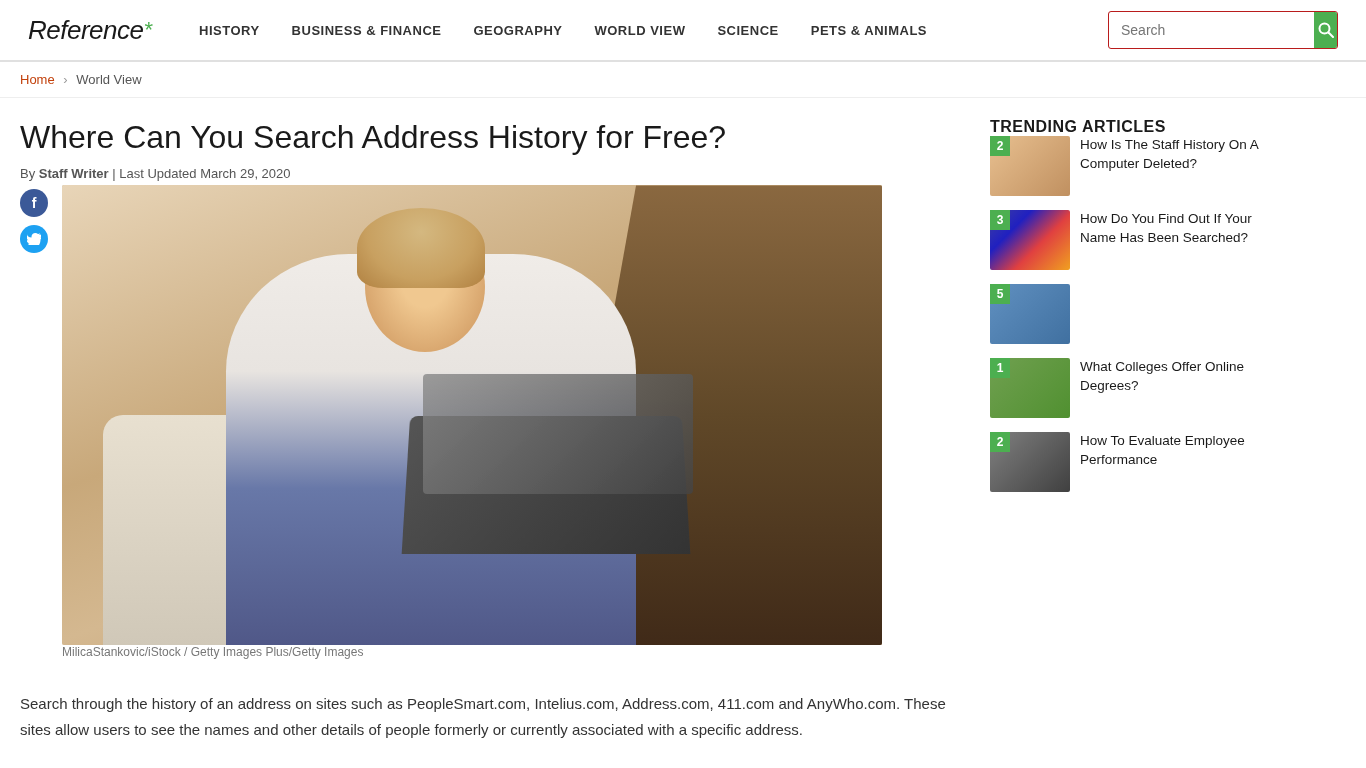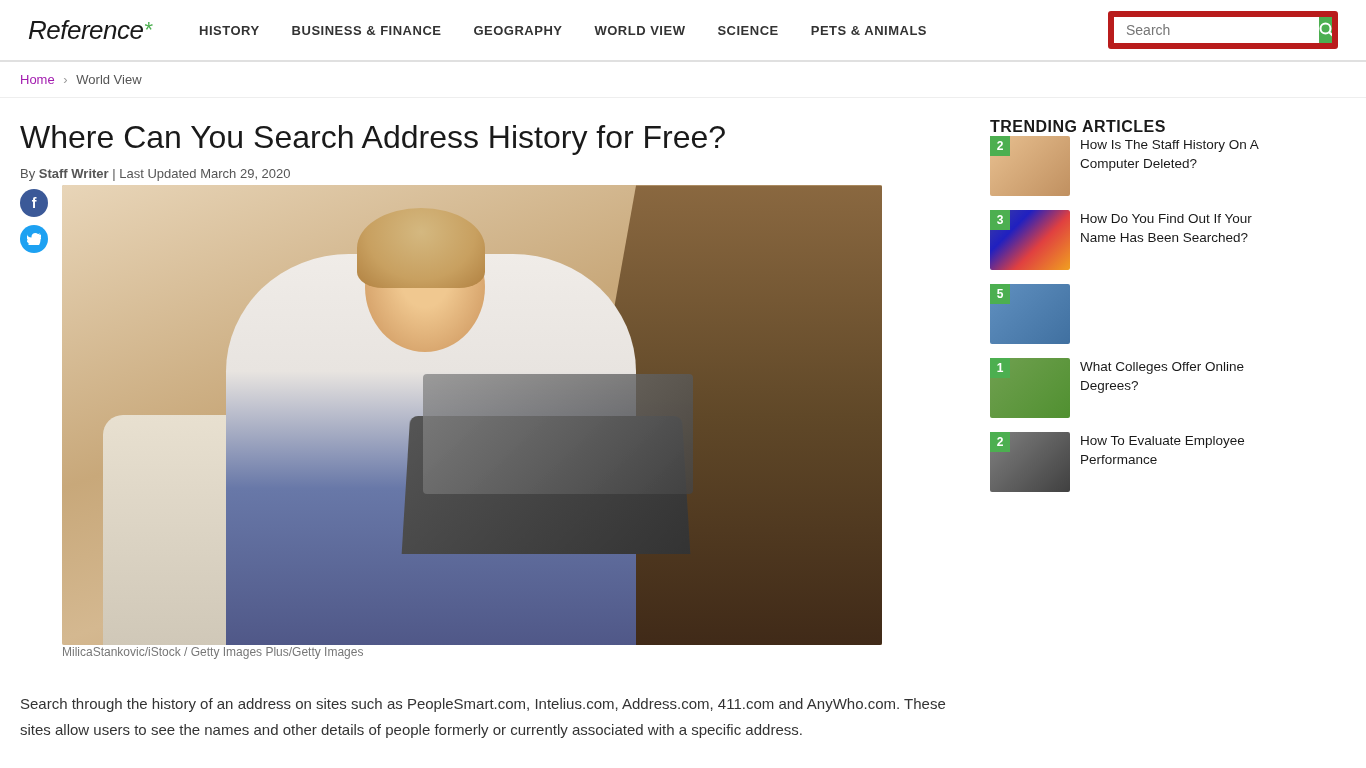--- a/index.html
+++ b/index.html
@@ -45,21 +45,21 @@
       letter-spacing: 0.5px;
       color: #333;
       text-decoration: none;
       padding: 0 16px;
       text-transform: uppercase;
       cursor: pointer;
     }
     .search-wrap {
       display: flex;
       align-items: center;
-      border: 6px solid #b91c1c;
+      border: 1px solid #b91c1c;
       border-radius: 3px;
       overflow: hidden;
       height: 38px;
       width: 230px;
     }
     .search-input {
       border: none;
       outline: none;
       padding: 0 12px;
       font-size: 14px;
@@ -80,21 +80,21 @@
     }
 
     
     .breadcrumb {
       padding: 10px 20px;
       font-size: 13px;
       color: #555;
       border-bottom: 1px solid #eee;
     }
     .breadcrumb a {
-      color: #a21caf;
+      color: #c2410c;
       text-decoration: none;
     }
     .breadcrumb .sep { margin: 0 5px; color: #999; }
 
     
     .main-layout {
       display: flex;
       max-width: 1366px;
       margin: 0 auto;
       padding: 20px 20px 30px 20px;

